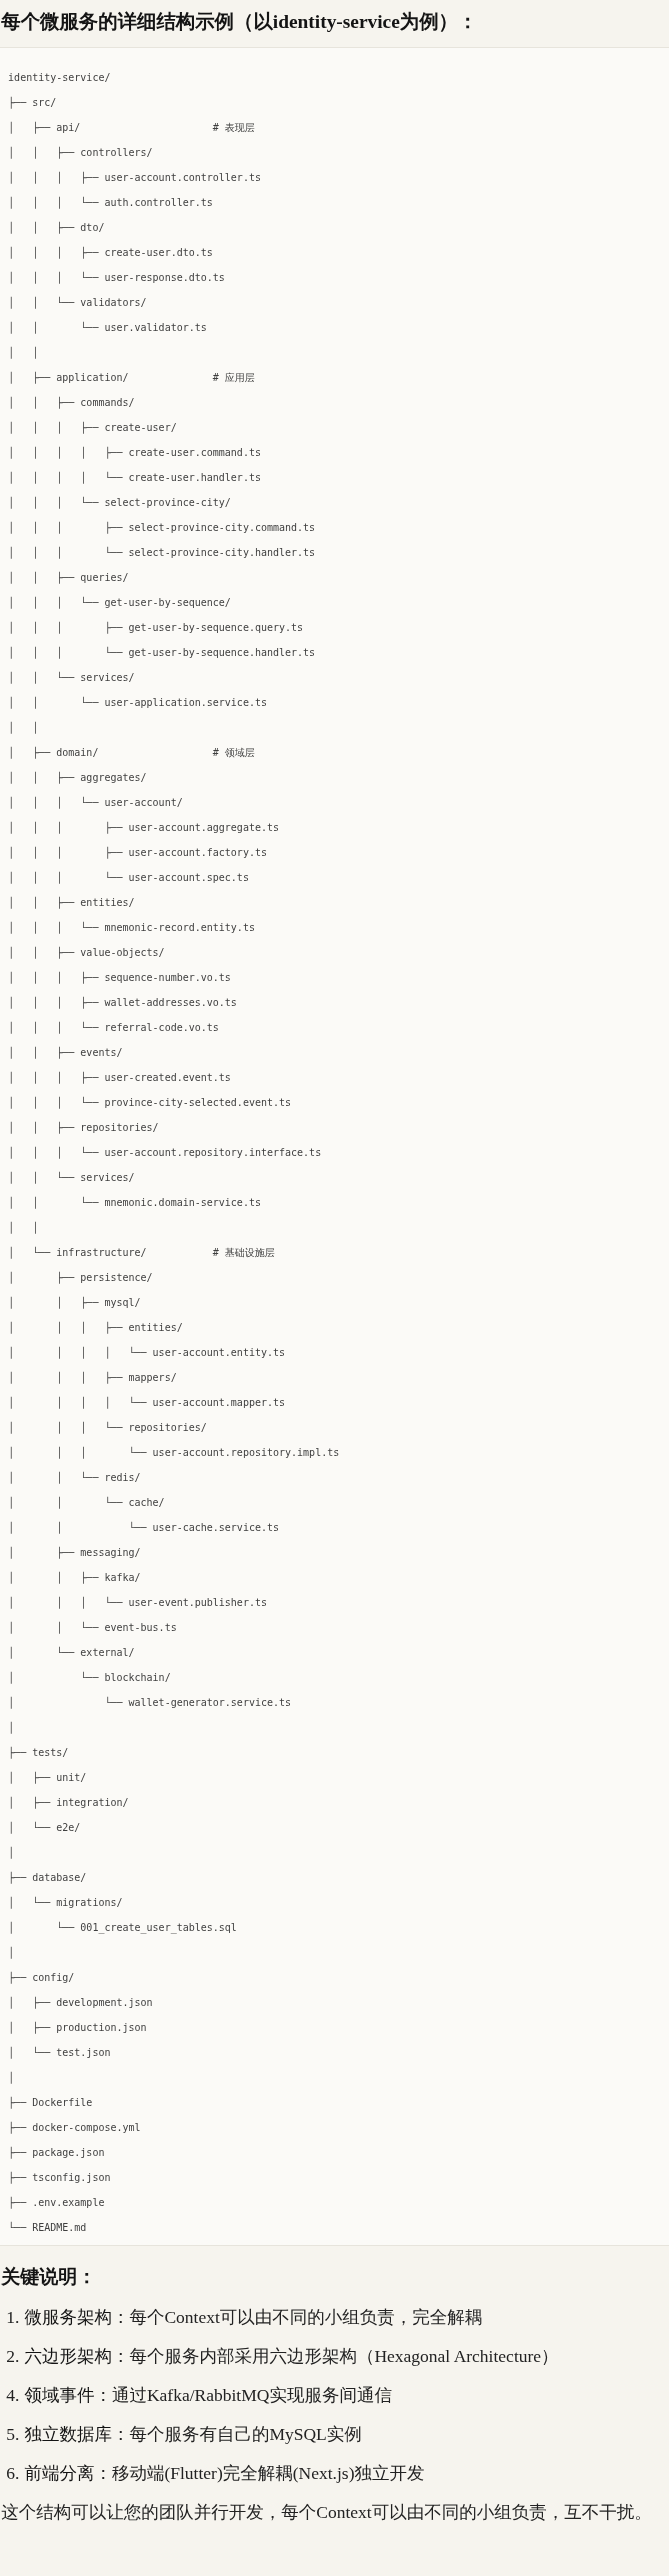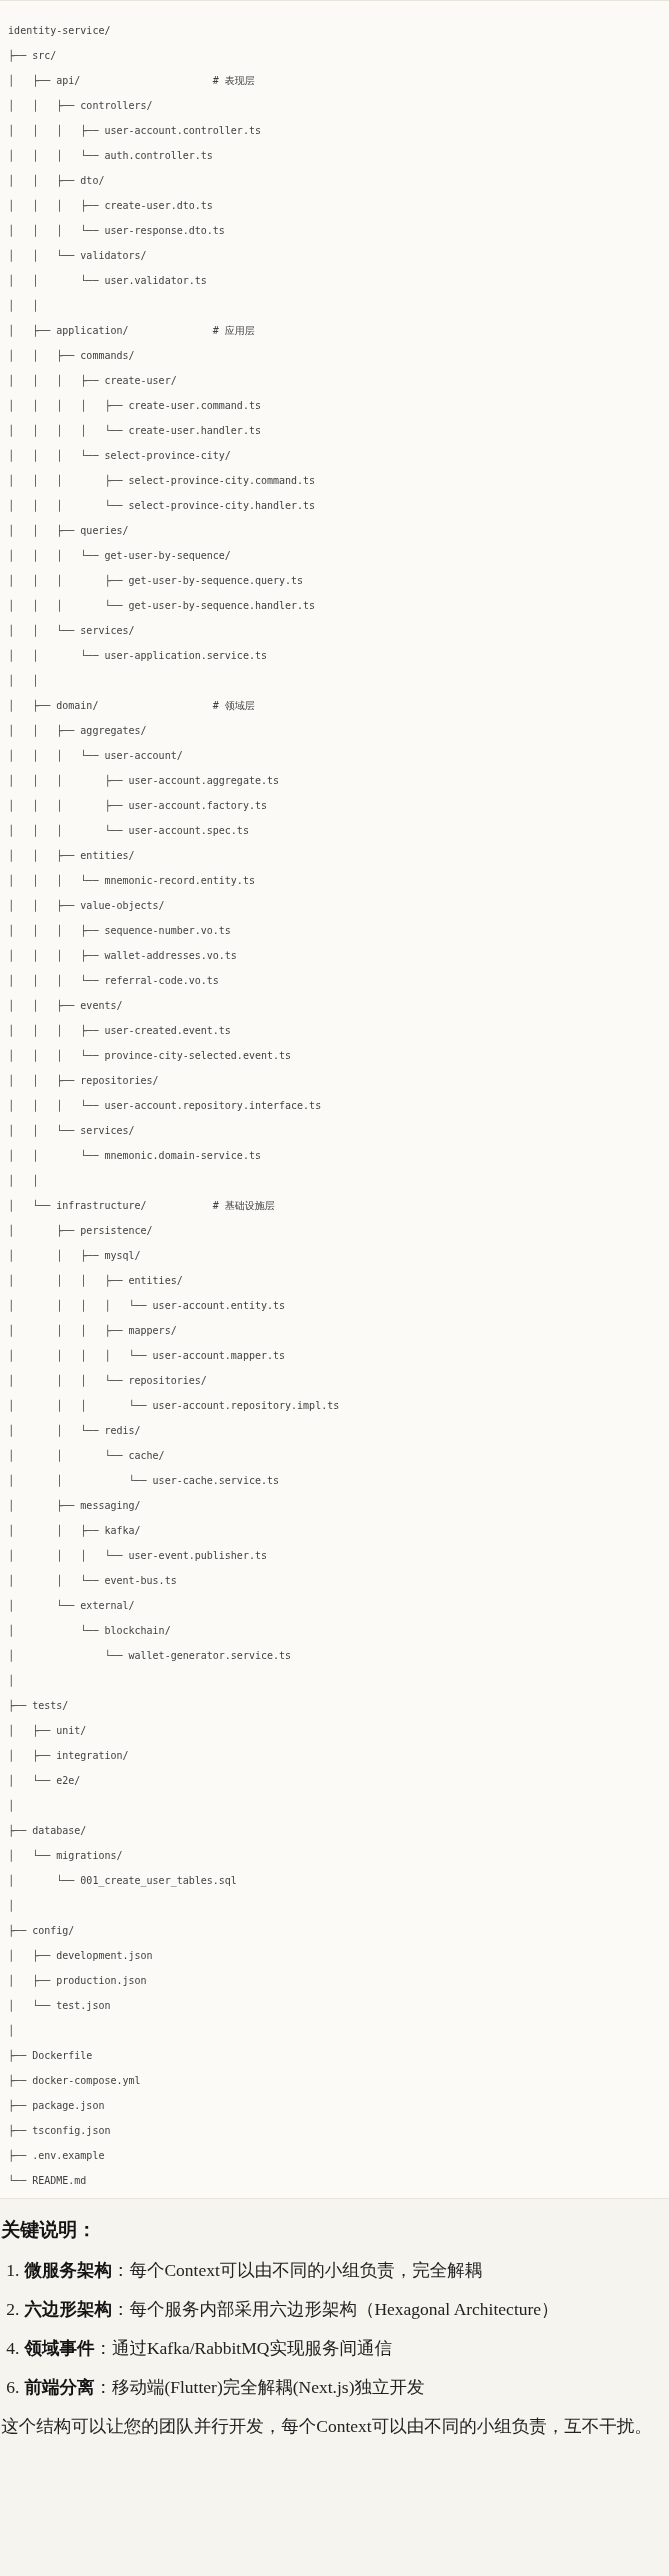--- a/index.html
+++ b/index.html
@@ -51,37 +51,40 @@
     line-height: 18px;
     margin-bottom: 21px;
     padding-left: 5px;
     color: #222;
     white-space: nowrap;
   }
   .note-item .num {
     margin-right: 5px;
   }
   .note-item .term {
-    font-weight: 700;
+    font-weight: 400;
     color: #141414;
     margin-top: 16px;
   }
   .footer-note {
     margin-top: 4px;
     font-size: 17.5px;
     line-height: 19px;
     color: #222;
     white-space: nowrap;
   }
 </style>
 </head>
 <body>
 
 <div class="page">
 
+  <header class="title-bar">
+    <h1>每个微服务的详细结构示例（以identity-service为例）：</h1>
+  </header>
 
   <section class="code-block">
     <pre>identity-service/
 ├── src/
 │   ├── api/                      # 表现层
 │   │   ├── controllers/
 │   │   │   ├── user-account.controller.ts
 │   │   │   └── auth.controller.ts
 │   │   ├── dto/
 │   │   │   ├── create-user.dto.ts
@@ -166,20 +169,21 @@
 └── README.md</pre>
   </section>
 
   <section class="notes">
     <h2>关键说明：</h2>
 
     <div class="note-list">
       <div class="note-item"><span class="num">1.</span><span class="term">微服务架构</span><span class="sep">：</span><span class="desc">每个Context可以由不同的小组负责，完全解耦</span></div>
       <div class="note-item"><span class="num">2.</span><span class="term">六边形架构</span><span class="sep">：</span><span class="desc">每个服务内部采用六边形架构（Hexagonal Architecture）</span></div>
       <div class="note-item"><span class="num">4.</span><span class="term">领域事件</span><span class="sep">：</span><span class="desc">通过Kafka/RabbitMQ实现服务间通信</span></div>
+      <div class="note-item"><span class="num">5.</span><span class="term">独立数据库</span><span class="sep">：</span><span class="desc">每个服务有自己的MySQL实例</span></div>
       <div class="note-item"><span class="num">6.</span><span class="term">前端分离</span><span class="sep">：</span><span class="desc">移动端(Flutter)完全解耦(Next.js)独立开发</span></div>
     </div>
 
     <p class="footer-note">这个结构可以让您的团队并行开发，每个Context可以由不同的小组负责，互不干扰。</p>
   </section>
 
 </div>
 
 
 </body></html>

